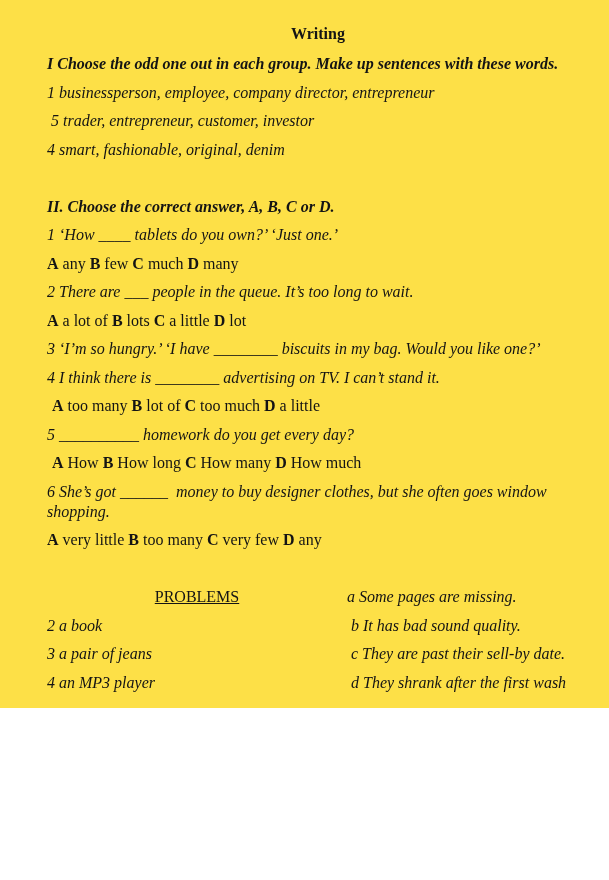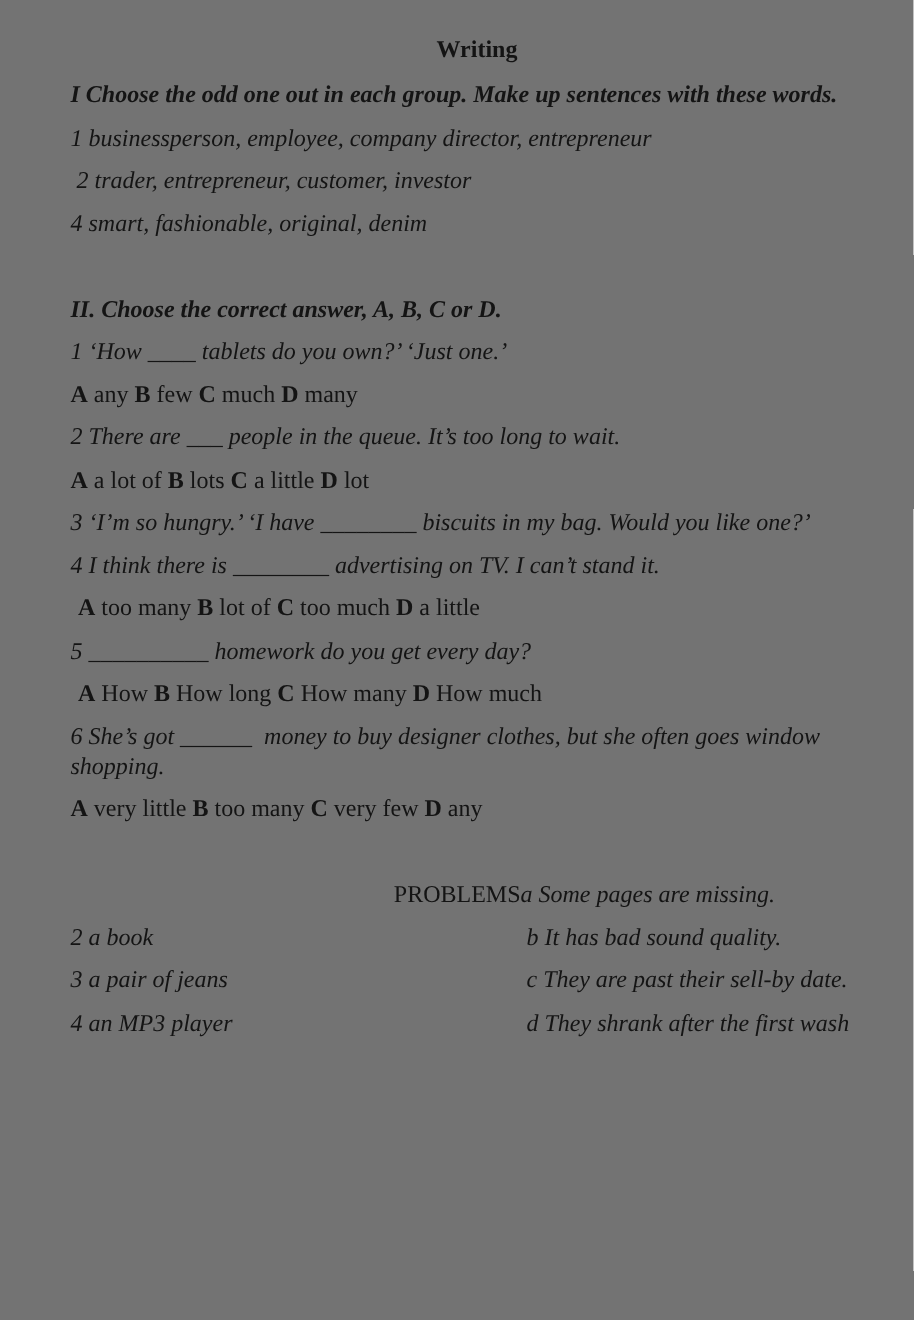--- a/index.html
+++ b/index.html
@@ -1,53 +1,53 @@
 <!DOCTYPE html>
 <html><head>
 <meta charset="utf-8">
 <style>
   html, body { margin: 0; padding: 0; background: #ffffff; }
   .page {
     position: relative;
     width: 609px;
-    height: 880px;
-    background: #737373;
+    height: 708px;
+    background: #fde047;
     color: #141414;
     font-family: "Liberation Serif", "DejaVu Serif", serif;
     font-size: 16px;
     box-sizing: border-box;
     padding: 24px 20px 0 47px;
     overflow: hidden;
   }
   p { margin: 0 0 8.5px 0; line-height: 20px; }
   .prewrap { white-space: pre-wrap; font-style: italic; }
   .center { text-align: center; }
   .bold { font-weight: bold; }
   .title { margin-bottom: 10px; }
   .spacer { height: 28.5px; }
   .opts b { font-weight: bold; }
   .indent { padding-left: 5px; }
   .match-grid {
     display: grid;
     grid-template-columns: 300px 1fr;
     column-gap: 0;
   }
-  .problems-header { text-align: right; }
+  .problems-header { text-align: center; text-decoration: underline; }
 </style>
 </head>
 <body>
 
 <div class="page">
 
   <p class="center bold title">Writing</p>
 
   <section>
     <p class="bold prewrap">I Choose the odd one out in each group. Make up sentences with these words.</p>
     <p class="prewrap">1 businessperson, employee, company director, entrepreneur</p>
-    <p class="prewrap"> 2 trader, entrepreneur, customer, investor</p>
+    <p class="prewrap"> 5 trader, entrepreneur, customer, investor</p>
     <p class="prewrap">4 smart, fashionable, original, denim</p>
   </section>
 
   <div class="spacer"></div>
 
   <section>
     <p class="bold prewrap">II. Choose the correct answer, A, B, C or D.</p>
 
     <p class="prewrap">1 ‘How ____ tablets do you own?’ ‘Just one.’</p>
     <p class="opts"><span class="opt"><b>A</b> <span>any</span></span> <span class="opt"><b>B</b> <span>few</span></span> <span class="opt"><b>C</b> <span>much</span></span> <span class="opt"><b>D</b> <span>many</span></span></p>

